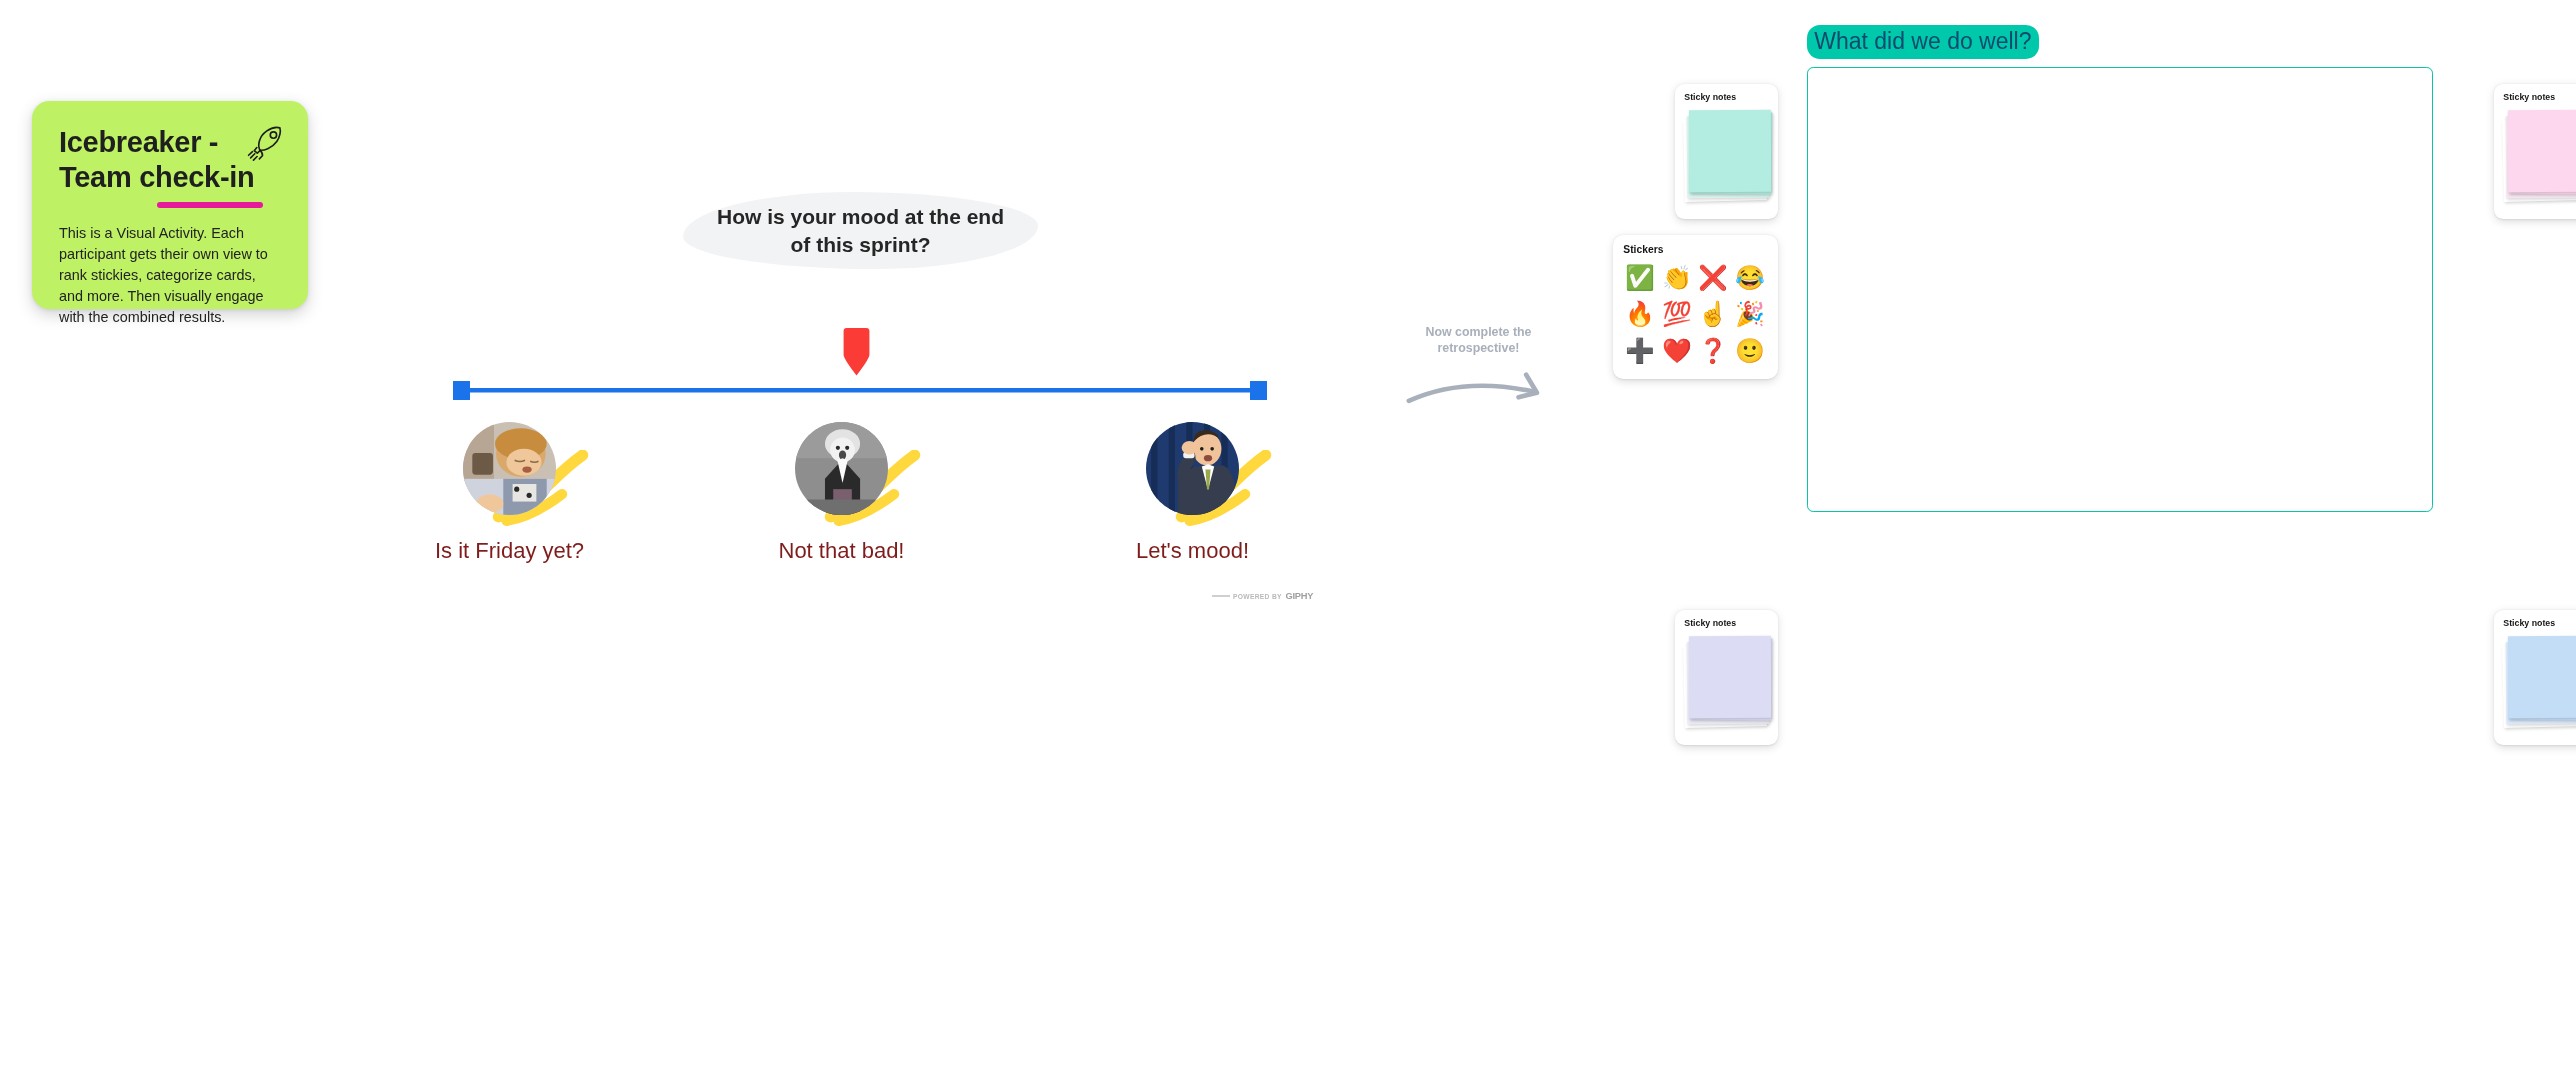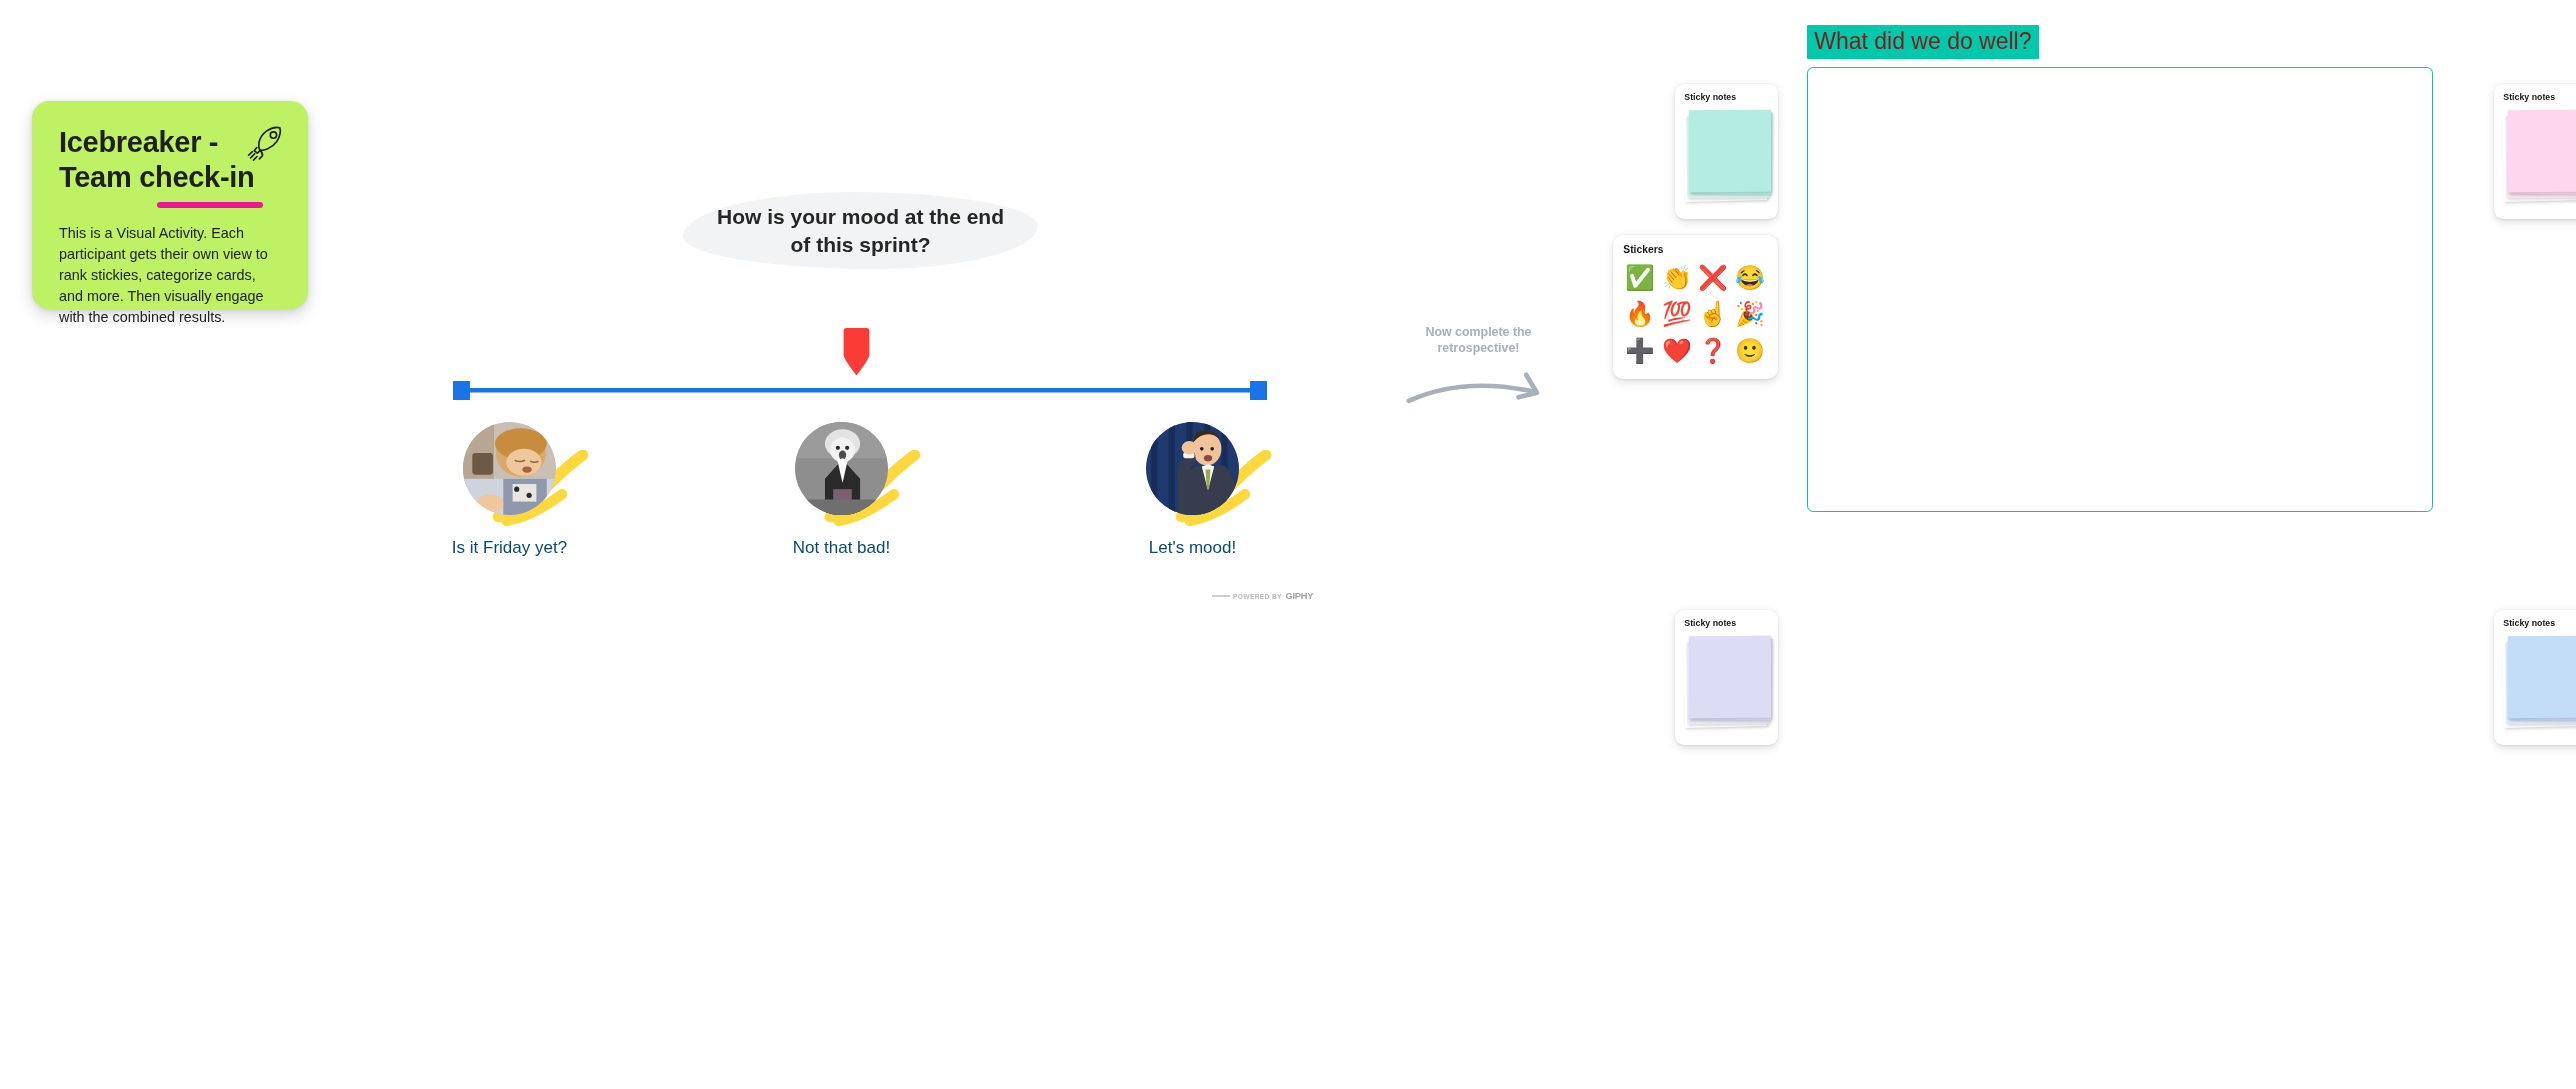--- a/index.html
+++ b/index.html
@@ -135,22 +135,22 @@
     position: relative;
     z-index: 2;
     width: 93px;
     height: 93px;
     border-radius: 50%;
     overflow: hidden;
   }
   .avatar-photo svg { display: block; width: 93px; height: 93px; }
   .avatar-label {
     margin-top: 23px;
-    font-size: 17px;
-    color: #0c4a6e;
+    font-size: 22px;
+    color: #7f1d1d;
     white-space: nowrap;
   }
 
   #giphy-credit {
     position: absolute;
     left: 1212px;
     top: 591px;
     display: flex;
     align-items: center;
     gap: 3.6px;
@@ -256,25 +256,25 @@
   }
   .notes-stack .note.n1 { left: 0px;  top: 9.3px; transform: rotate(-1.3deg); }
   .notes-stack .note.n2 { left: 3.1px;  top: 6.2px; transform: rotate(-0.5deg); }
   .notes-stack .note.n3 { left: 6.2px; top: 3.1px;  transform: rotate(0.6deg); }
   .notes-stack .note.n4 { left: 5.2px; top: 1px;  transform: rotate(-0.2deg); }
 
   
   .retro-quadrant { position: absolute; }
   .retro-header {
     display: inline-block;
-    border-radius: 1px;
+    border-radius: 13px;
     padding: 5.2px 7.2px 6.2px 7.2px;
     font-size: 23px;
     line-height: 1;
-    color: #7f1d1d;
+    color: #0c4a6e;
     white-space: nowrap;
   }
   .retro-dropzone {
     margin-top: 7.2px;
     border-radius: 6.2px;
     border-style: solid;
     border-width: 1.5px;
     background: #ffffff;
   }
 </style>

